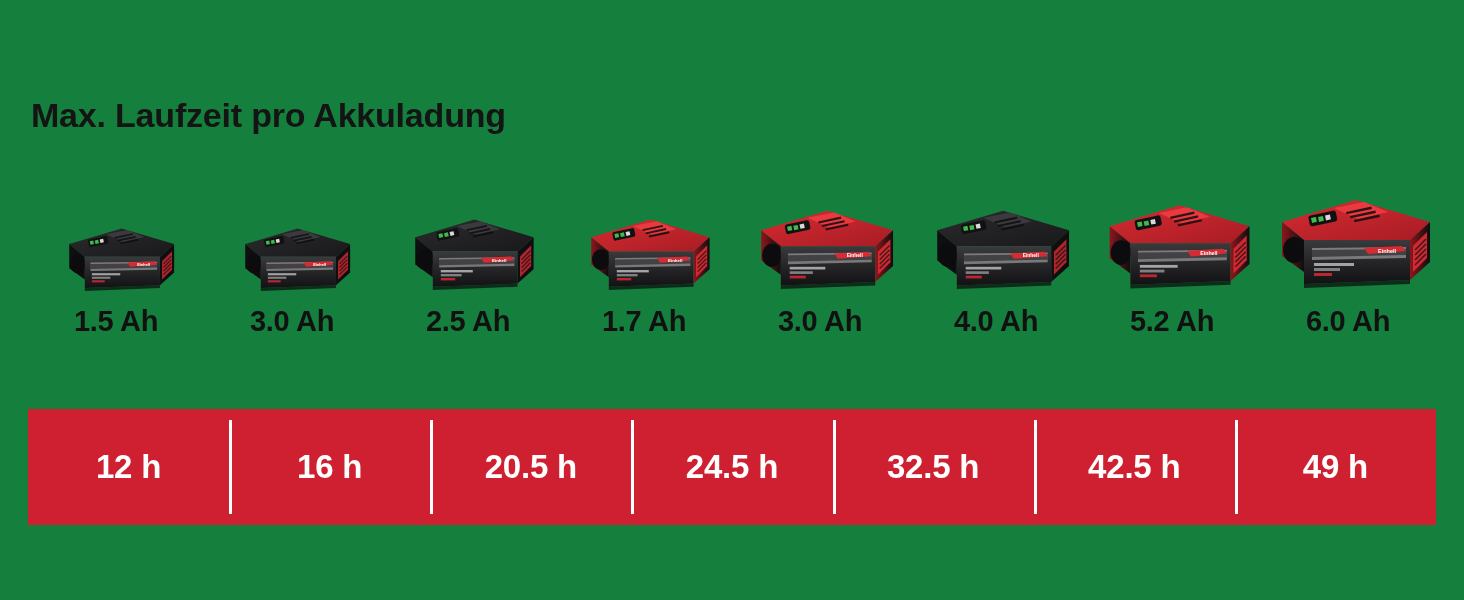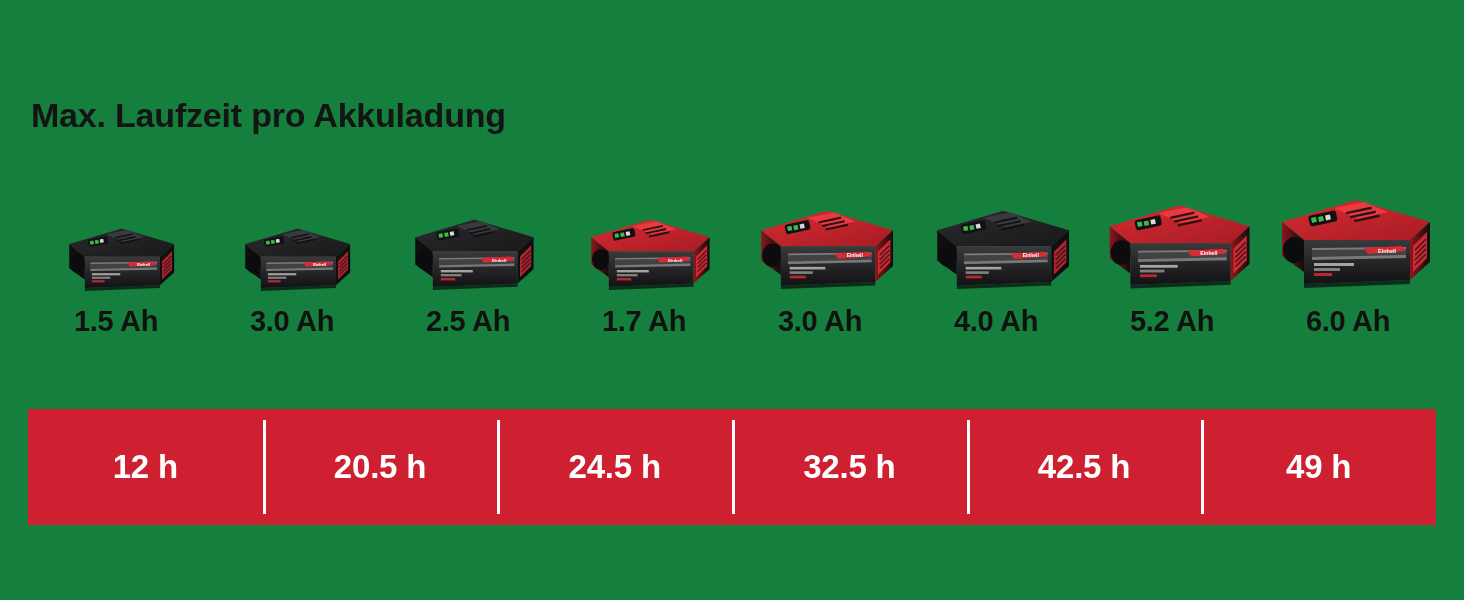--- a/index.html
+++ b/index.html
@@ -649,20 +649,23 @@
         </div>
         <div class="battery-label">6.0 Ah</div>
       </div>
     </div>
 
   <div class="value-bar" style="background: rgb(206, 32, 48);">
       <div class="value-cell">
         <span class="value-text">12 h</span>
       </div>
       <div class="value-cell">
+        <span class="value-text">16 h</span>
+      </div>
+      <div class="value-cell">
         <span class="value-text">20.5 h</span>
       </div>
       <div class="value-cell">
         <span class="value-text">24.5 h</span>
       </div>
       <div class="value-cell">
         <span class="value-text">32.5 h</span>
       </div>
       <div class="value-cell">
         <span class="value-text">42.5 h</span>

